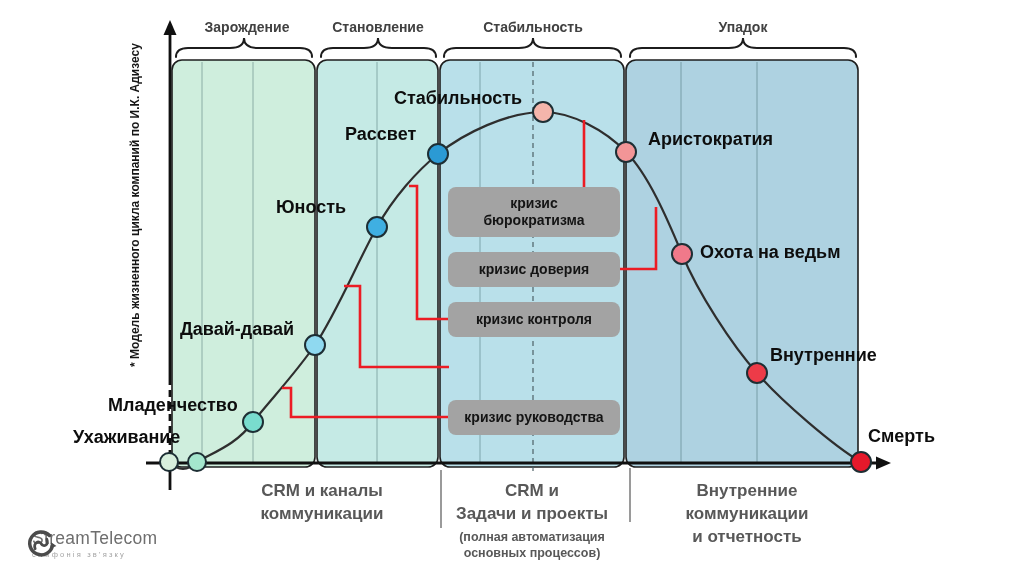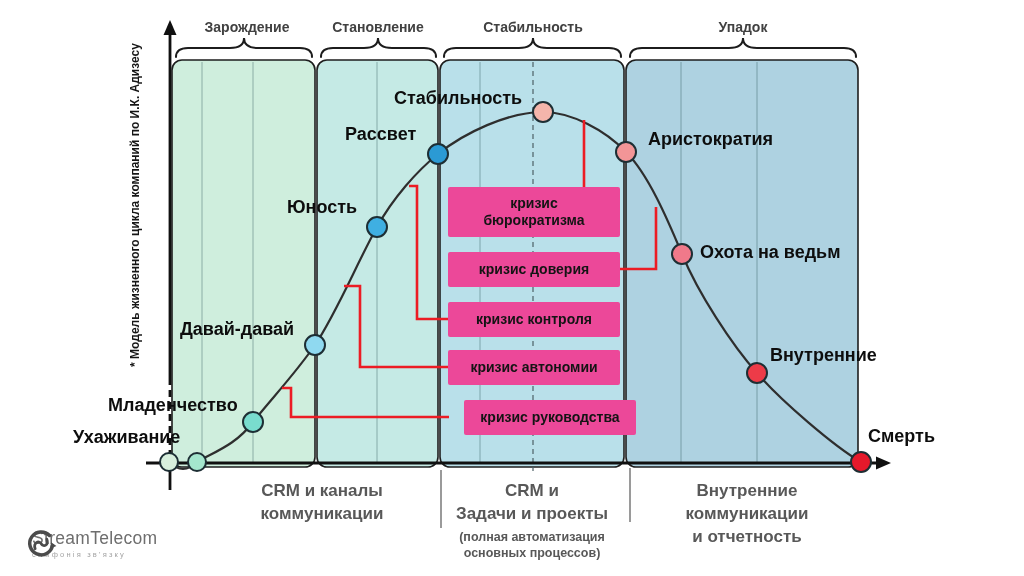--- a/index.html
+++ b/index.html
@@ -2,21 +2,21 @@
 <html><head>
 <meta charset="utf-8">
 <style>
   html,body{margin:0;padding:0;background:#ffffff;}
   #stage{position:relative;width:1024px;height:576px;background:#ffffff;overflow:hidden;
          font-family:"Liberation Sans","DejaVu Sans",sans-serif;}
   #stage svg{position:absolute;left:0;top:0;}
   .phase-label{position:absolute;top:19px;width:160px;text-align:center;
                font-size:14px;font-weight:700;color:#414141;}
   .stage-label{position:absolute;white-space:nowrap;font-size:18px;font-weight:700;color:#0d0d0d;}
-  .crisis-box{position:absolute;left:448px;width:172px;background:#ec4899;border-radius:2px;
+  .crisis-box{position:absolute;left:448px;width:172px;background:#a3a3a3;border-radius:8px;
               display:flex;align-items:center;justify-content:center;text-align:center;
               font-size:14px;font-weight:700;color:#141414;line-height:17px;}
   .crisis-box span{white-space:pre-line;}
   .side-note{position:absolute;left:135px;top:205px;transform:translate(-50%,-50%) rotate(-90deg);
              white-space:nowrap;font-size:12px;font-weight:700;color:#161616;}
   .footer-sec{position:absolute;top:479px;width:200px;text-align:center;color:#585858;}
   .footer-title{font-size:17px;line-height:23px;font-weight:700;white-space:pre-line;}
   .footer-sub{font-size:12.5px;line-height:16px;font-weight:700;white-space:pre-line;margin-top:4px;}
   .footer-divider{position:absolute;width:1.5px;background:#9a9a9a;}
   .logo{position:absolute;left:24px;top:528px;display:flex;align-items:center;}
@@ -99,42 +99,39 @@
   <div class="phase-label" style="left:167px;">Зарождение</div>
   <div class="phase-label" style="left:298px;">Становление</div>
   <div class="phase-label" style="left:453px;">Стабильность</div>
   <div class="phase-label" style="left:663px;">Упадок</div>
 
   <div class="side-note">* Модель жизненного цикла компаний по И.К. Адизесу</div>
 
   <div class="stage-label" style="left:73px;top:427px;">Ухаживание</div>
   <div class="stage-label" style="left:108px;top:395px;">Младенчество</div>
   <div class="stage-label" style="left:180px;top:319px;">Давай-давай</div>
-  <div class="stage-label" style="left:287px;top:197px;">Юность</div>
+  <div class="stage-label" style="left:276px;top:197px;">Юность</div>
   <div class="stage-label" style="left:345px;top:124px;">Рассвет</div>
   <div class="stage-label" style="left:394px;top:88px;">Стабильность</div>
   <div class="stage-label" style="left:648px;top:123px;margin-top:6px;">Аристократия</div>
   <div class="stage-label" style="left:700px;top:242px;">Охота на ведьм</div>
   <div class="stage-label" style="left:770px;top:345px;">Внутренние</div>
   <div class="stage-label" style="left:868px;top:426px;">Смерть</div>
 
   <div class="crisis-box" style="top:187px;height:50px;">
       <span>кризис
 бюрократизма</span>
     </div>
   <div class="crisis-box" style="top:252px;height:35px;">
       <span>кризис доверия</span>
     </div>
   <div class="crisis-box" style="top:302px;height:35px;">
       <span>кризис контроля</span>
     </div>
-  <div class="crisis-box" style="top:350px;height:35px;">
-      <span>кризис автономии</span>
-    </div>
-  <div class="crisis-box" style="top:400px;height:35px;margin-left:16px;">
+  <div class="crisis-box" style="top:400px;height:35px;">
       <span>кризис руководства</span>
     </div>
 
   <div class="footer-divider" style="left:440px;top:470px;height:58px;"></div>
   <div class="footer-divider" style="left:629px;top:468px;height:54px;"></div>
 
   <div class="footer-sec" style="left:222px;">
     <div class="footer-title">CRM и каналы
 коммуникации</div>
   </div>

